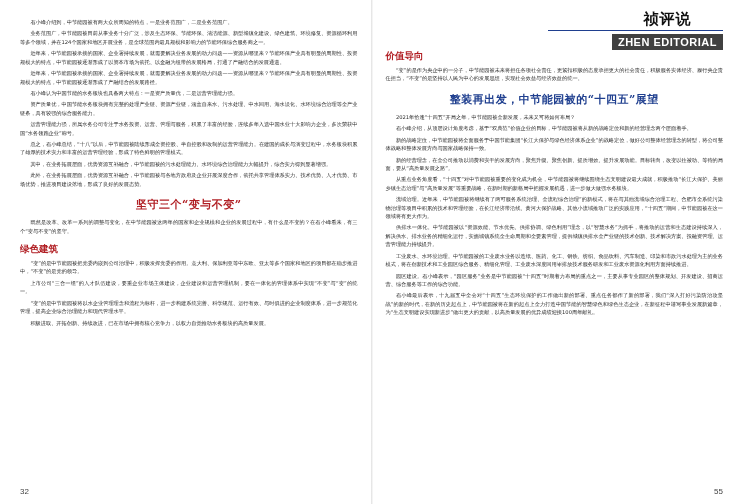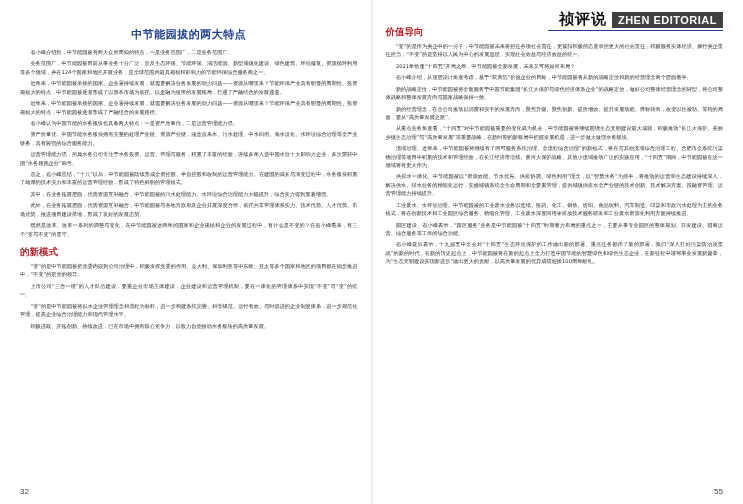--- a/index.html
+++ b/index.html
@@ -24,21 +24,21 @@
   .page.right{padding:18px 20px 20px 14px;}
   .gutter{
     position:absolute;top:0;left:371px;width:2px;height:504px;
     background:linear-gradient(to right,rgba(0,0,0,0.12),rgba(0,0,0,0.02));
     z-index:5;
   }
 
   
   .masthead{
     position:absolute;top:10px;right:20px;
-    display:flex;align-items:center;gap:5px;
+    display:flex;align-items:center;gap:5px;flex-direction:column;
   }
   .mast-cn{
     font-family:"DejaVu Serif","Liberation Serif",serif;
     font-size:15px;font-weight:bold;color:#111;letter-spacing:1px;
   }
   .mast-en{
     background:#404040;color:#fff;
     font-size:11px;font-weight:bold;letter-spacing:0.5px;
     padding:2px 6px 2px 6px;
     font-family:"Liberation Sans",sans-serif;
@@ -85,58 +85,59 @@
   .folio.r{right:20px;}
 </style>
 </head>
 <body>
 
 <div class="spread">
 
   <div class="page left">
 
     <div class="col">
-      <h2 class="sec blue">中节能园拔的两大特点</h2>
       <p>石小峰介绍到，中节能园被有两大众所周知的特点，一是业务范围广，二是业务范围广。</p>
       <p>业务范围广，中节能园被目前从事业务十分广泛，涉及生态环保、节能环保、清洁能源、新型城镇化建设、绿色建筑、环境修复、资源循环利用等多个领域，并在124个国家和地区开展业务，是全球范围内最具规模和影响力的节能环保综合服务商之一。</p>
       <p>近年来，中节能园被承接的国家、企业署持续发展，就需要解决业务发展的动力问题——资源从哪里来？节能环保产业具有明显的周期性、投资规模大的特点，中节能园被逐渐形成了以资本市场为依托、以金融为纽带的发展格局，打通了产融结合的发展通道。</p>
       <p>近年来，中节能园被承接的国家、企业署持续发展，就需要解决业务发展的动力问题——资源从哪里来？节能环保产业具有明显的周期性、投资规模大的特点，中节能园被逐渐形成了产融结合的发展路径。</p>
 
       <p>石小峰认为中国节能的水务板块也具备两大特点：一是资产质量优，二是运营管理能力强。</p>
       <p>资产质量优，中国节能水务板块拥有完整的处理产业链、资源产业链，涵盖自来水、污水处理、中水回用、海水淡化、水环境综合治理等全产业链条，具有较强的综合服务能力。</p>
       <p>运营管理能力强，所属水务公司专注于水务投资、运营、管理与服务，积累了丰富的经验，连续多年入选中国水业十大影响力企业，多次荣获中国“水务领跑企业”称号。</p>
       <p>总之，石小峰总结，“十八”以后，中节能园被陆续形成全资控股、半自控股和改制的运营管理能力。在建国的成长与演变过程中，水务板块积累了雄厚的技术实力和丰富的运营管理经验，形成了特色鲜明的管理模式。</p>
       <p>其中，在业务拓展层面，优势资源互补融合，中节能园被的污水处理能力、水环境综合治理能力大幅提升，综合实力得到显著增强。</p>
       <p>此外，在业务拓展层面，优势资源互补融合，中节能园被与各地方政府及企业开展深度合作，依托共享管理体系实力、技术优势、人才优势、市场优势，推进项目建设落地，形成了良好的发展态势。</p>
 
+      <h2 class="sec red">坚守三个“变与不变”</h2>
       <p>既然是改革、改革一系列的调整与变化，在中节能园被这两年的国家和企业规模和企业的发展过程中，有什么是不变的？在石小峰看来，有三个“变与不变”的坚守。</p>
 
-      <h3 class="sub red">的新模式</h3>
+      <h3 class="sub red">绿色建筑</h3>
       <p>“变”的是中节能园被把党委内嵌到公司治理中，积极发挥党委的作用。意大利、保加利亚等中东欧、亚太等多个国家和地区的项目都在稳步推进中，“不变”的是党的领导。</p>
       <p>上市公司“三合一组”的人才队伍建设，要重企业市场主体建设，企业建设和运营管理机制，要在一体化的管理体系中实现“不变”与“变”的统一。</p>
 
       <p>“变”的是中节能园被将以水企业管理理念和流程为标杆，进一步构建系统完善、科学规范、运行有效、与时俱进的企业制度体系，进一步规范化管理，提高企业综合治理能力和现代管理水平。</p>
       <p>积极进取、开拓创新、持续改进，已在市场中拥有核心竞争力，以权力自觉推动水务板块的高质量发展。</p>
     </div>
 
     <div class="folio l">32</div>
   </div>
 
   <div class="page right">
 
     <div class="masthead">
       <span class="mast-cn">祯评说</span>
       <span class="mast-en">ZHEN EDITORIAL</span>
     </div>
     <div class="mast-rule"></div>
 
-    <div class="col" style="">
+    <div class="col" style="margin-top:24px;">
       <h3 class="sub red">价值导向</h3>
       <p>“变”的是作为央企中的一分子，中节能园被未来将担任各项社会责任，更紧扣积极的态度承担更大的社会责任，积极服务实体经济、履行央企责任担当，“不变”的是坚持以人民为中心的发展思想，实现社会效益与经济效益的统一。</p>
 
+      <h2 class="sec blue">整装再出发，中节能园被的“十四五”展望</h2>
       <p>2021年恰逢“十四五”开局之年，中节能园被全新发展，未来又可将如何布局？</p>
       <p>石小峰介绍，从顶层设计角度考虑，基于“双典范”价值企业的目标，中节能园被将从新的战略定位和新的经营理念两个层面着手。</p>
       <p>新的战略定位，中节能园被将全面服务于中国节能集团“长江大保护与绿色经济体系企业”的战略定位，做好公司整体经营理念的转型，将公司整体战略和整体发展方向与国家战略保持一致。</p>
       <p>新的经营理念，在全公司推动以消费和实干的发展方向，聚焦升级、聚焦创新、提质增效、提升发展动能。目标转向，改变以往被动、等待的局面，要从“高质量发展之路”。</p>
       <p>从重点业务角度看，“十四五”对中节能园被重要的变化成为机会，中节能园被将继续围绕生态文明建设最大成就，积极推动“长江大保护、美丽乡镇生态治理”与“高质量发展”等重要战略，在新时期的新格局中把握发展机遇，进一步做大做强水务板块。</p>
       <p>流域治理。近年来，中节能园被将继续有了两可服务系统治理、全流程综合治理”的新模式，将在与其他流域综合治理工程、合肥市全系统污染物治理等项目中积累的技术和管理经验，在长江经济带沿线、黄河大保护战略、其他小流域推动广泛的实践应用，“十四五”期间，中节能园被在这一领域将有更大作为。</p>
       <p>供排水一体化。中节能园被以“资源效能、节水优先、供排协调、绿色利用”理念，以“智慧水务”为抓手，将推动的运营和生态建设持续深入，解决供水、排水业务的精细化运行，实施城镇系统全生命周期和全要素管理，提供城镇供排水全产业链的技术创新、技术解决方案、投融资管理、运营管理能力持续提升。</p>
       <p>工业废水、水环境治理。中节能园被的工业废水业务以造纸、医药、化工、钢铁、纺织、食品饮料、汽车制造、印染和市政污水处理为主的业务模式，将在创新技术和工业园区综合服务、精细化管理、工业废水深度回用零排放技术服务研发和工业废水资源化利用方面持续推进。</p>
       <p>园区建设。石小峰表示，“园区服务”业务是中节能园被“十四五”时期着力布局的重点之一，主要从事专业园区的整体规划、开发建设、招商运营、综合服务等工作的综合功能。</p>
       <p>石小峰最后表示，十九届五中全会对“十四五”生态环境保护的工作做出新的部署、重点任务都作了新的部署，我们“深入打好污染防治攻坚战”的新的时代，在新的历史起点上，中节能园被将在新的起点上全力打造中国节能的智慧绿色和绿色生态企业，在新征程中谱写事业发展新篇章，为“生态文明建设实现新进步”做出更大的贡献，以高质量发展的优异成绩迎接100周年献礼。</p>

